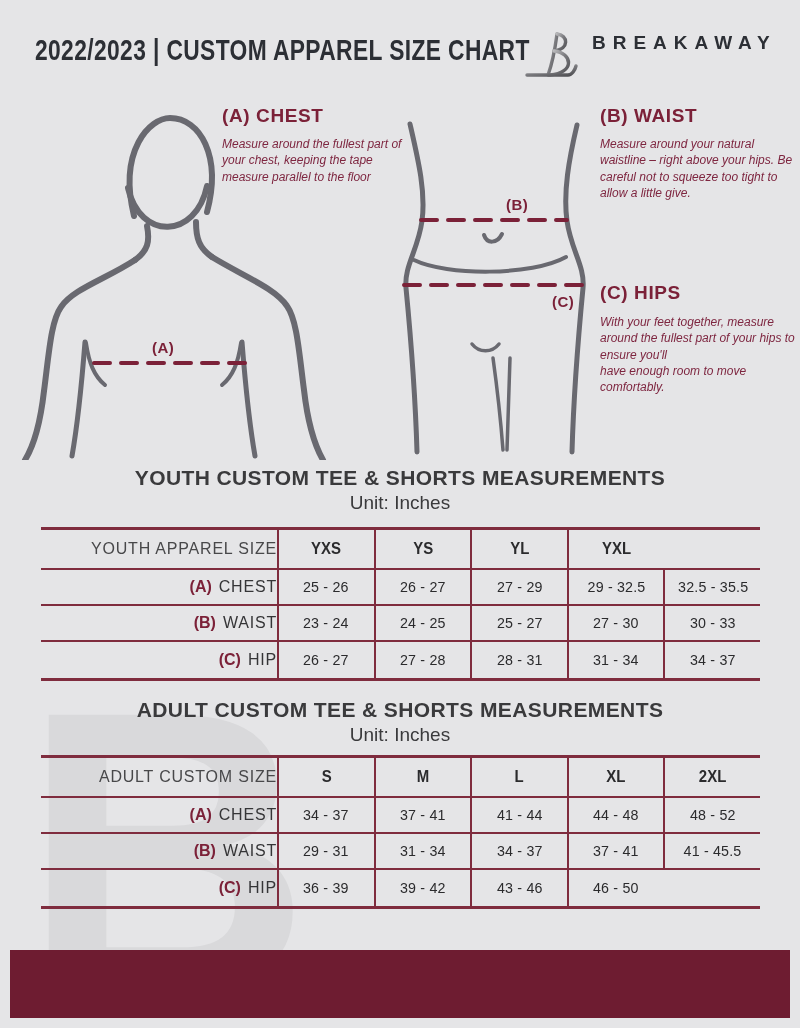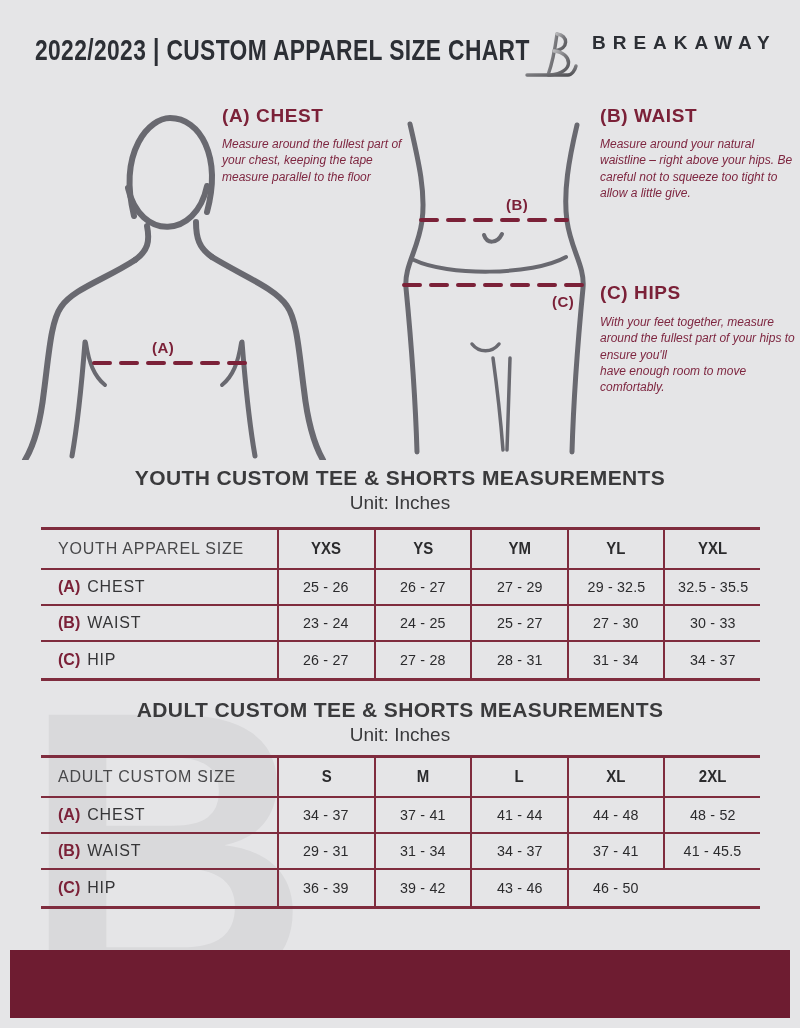--- a/index.html
+++ b/index.html
@@ -67,21 +67,21 @@
     position:absolute;left:41px;width:719px;z-index:1;
     border-top:3px solid var(--tb);border-bottom:3px solid var(--tb);
   }
   .t-row{display:flex;align-items:stretch;height:36px;border-bottom:2px solid var(--tb);}
   .t-row.t-head{height:40px;}
   .t-row:last-child{border-bottom:none;}
   .t-cell{
     flex:0 0 96.6px;display:flex;align-items:center;justify-content:center;
     border-left:2px solid var(--tb);font-size:15px;color:#2e2e30;overflow:hidden;
   }
-  .t-cell:first-child{flex:0 0 236px;border-left:none;justify-content:flex-start;padding-left:17px;}
+  .t-cell:first-child{flex:0 0 236px;border-left:none;justify-content:flex-end;padding-left:17px;}
   .t-corner span{font-size:16px;letter-spacing:.8px;color:#48484a;}
   .t-size span{display:inline-block;transform:scaleX(.88);font-size:17px;font-weight:700;color:#2b2b2d;}
   .t-val span{display:inline-block;transform:scaleX(.92);font-size:15.5px;color:#2b2b2d;letter-spacing:.2px;}
   .t-key{color:var(--maroon);font-weight:700;font-size:16px;margin-right:7px;}
   .t-lab{font-size:16px;letter-spacing:.8px;color:#353537;}
   
   .footer-bar{
     position:absolute;left:10px;top:950px;width:780px;height:68px;
     background:var(--footer);z-index:2;
   }
@@ -166,23 +166,20 @@
       <div class="t-cell t-corner">
           <span>YOUTH APPAREL SIZE</span>
         </div>
       <div class="t-cell t-size">
           <span>YXS</span>
         </div>
       <div class="t-cell t-size">
           <span>YS</span>
         </div>
       <div class="t-cell t-size">
-          <span>YM</span>
-        </div>
-      <div class="t-cell t-size">
           <span>YL</span>
         </div>
       <div class="t-cell t-size">
           <span>YXL</span>
         </div>
     </div>
     <div class="t-row">
       <div class="t-cell">
           <span class="t-key">(A)</span>
           <span class="t-lab">CHEST</span>

